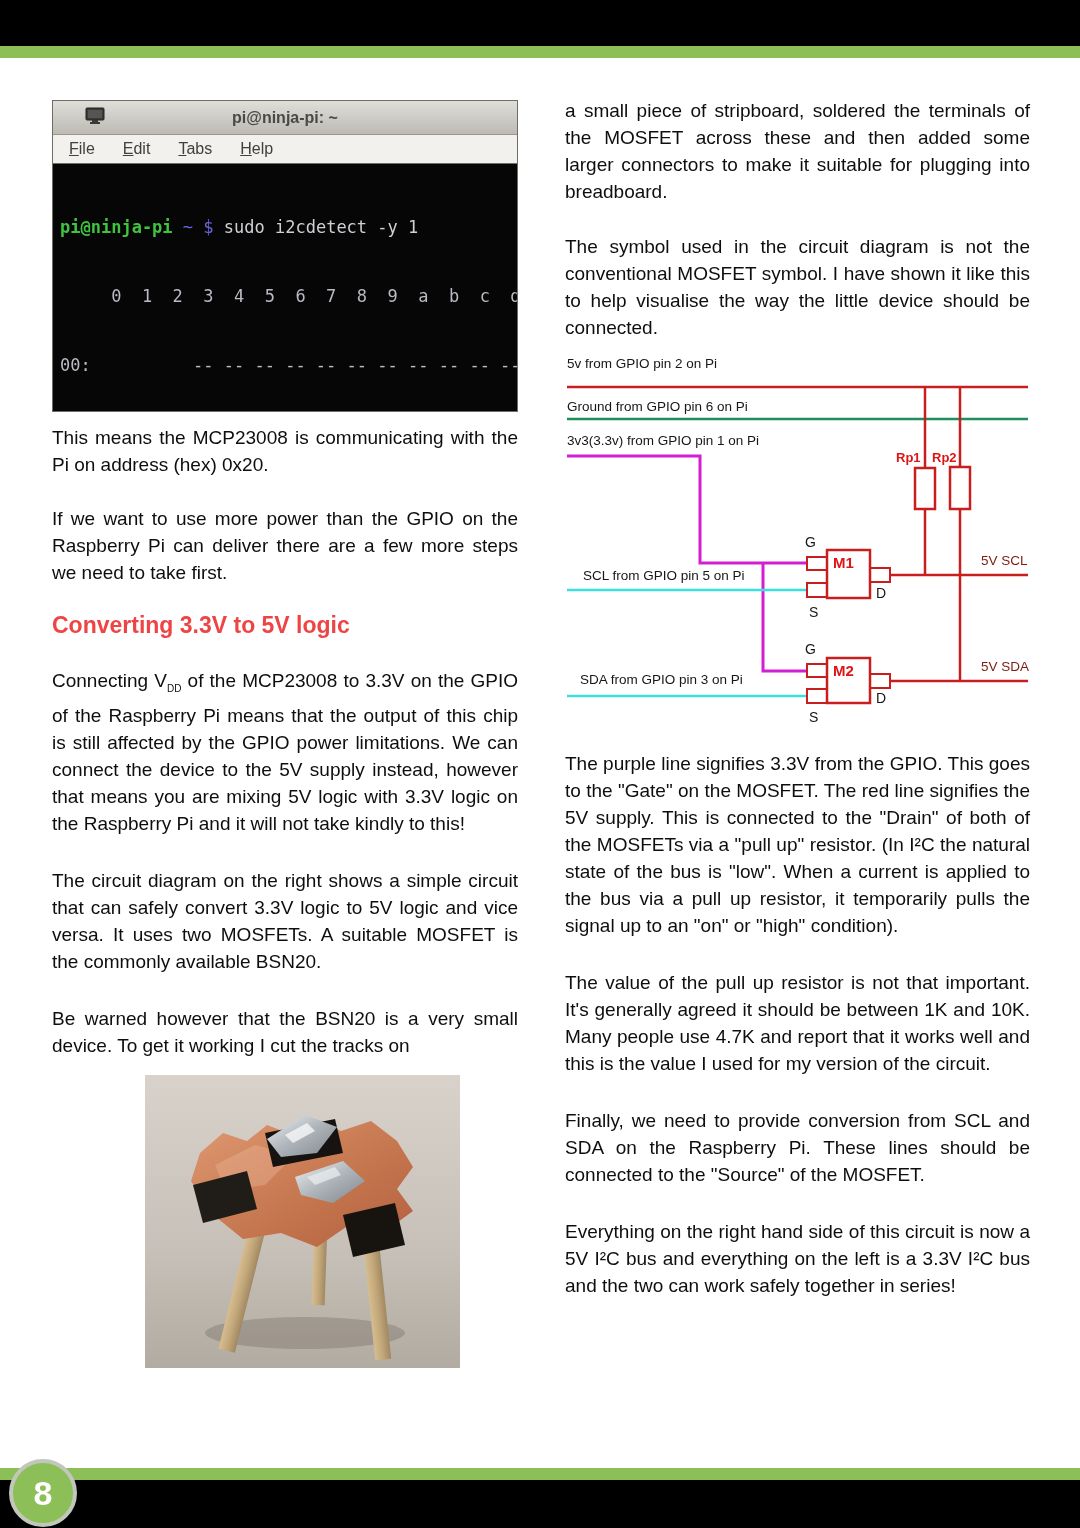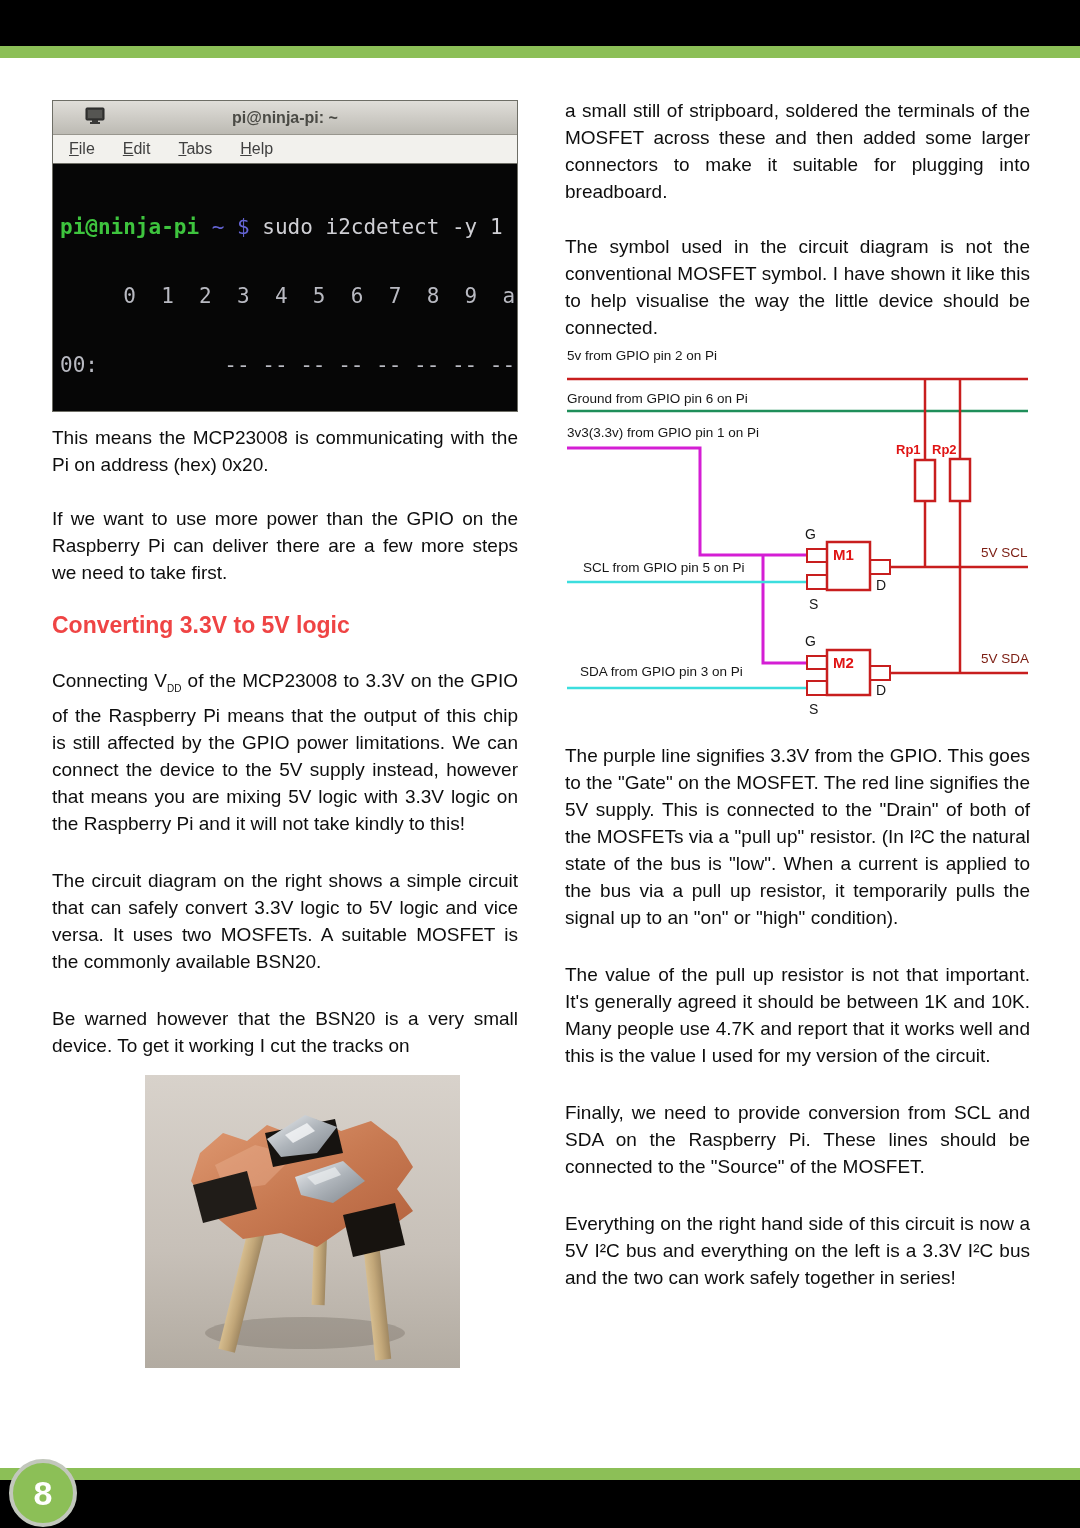--- a/index.html
+++ b/index.html
@@ -30,27 +30,27 @@
   .term{width:464px;border:1px solid #6e6e66;background:#060606;}
   .term-title{height:33px;background:linear-gradient(#e0ded9,#bcbab3);position:relative;
     display:flex;align-items:center;border-bottom:1px solid #98968e;padding-left:24px;}
   .term-title .ttext{position:absolute;left:0;right:0;text-align:center;
     font-size:16px;font-weight:bold;color:#4a4a45;}
   .ticon{margin-left:8px;z-index:2;}
   .term-menu{height:28px;background:#f2f1ed;display:flex;align-items:center;gap:28px;
     padding-left:16px;font-size:16px;color:#404040;border-bottom:1px solid #6e6e66;}
   .term-menu .u{text-decoration:underline;}
   .term-screen{height:241px;padding:6px 0 0 7px;overflow:hidden;white-space:pre;
-    font-family:"DejaVu Sans Mono",monospace;font-size:21px;line-height:23px;color:#b9bac2;}
+    font-family:"DejaVu Sans Mono",monospace;font-size:17px;line-height:23px;color:#b9bac2;}
   .term-screen .green{color:#3ec43e;font-weight:bold;}
   .term-screen .blue{color:#6565d6;}
   .term-screen .cmd{color:#cfcfd4;}
 
   .photo-wrap{margin:16px 0 0 93px;width:315px;height:293px;}
-  .diagram-wrap{margin-top:2px;}
+  .diagram-wrap{margin-top:10px;}
 
   svg text{font-family:"Liberation Sans",sans-serif;}
 </style>
 </head>
 <body>
 
 <div class="band-top"></div>
 <div class="stripe-top"></div>
 
 <div class="col-left">
@@ -131,21 +131,21 @@
       <polygon fill="#17130f" points="198,140 250,128 260,170 208,182"></polygon>
       <polygon fill="url(#soG)" points="122,64 160,40 192,52 172,78 136,82"></polygon>
       <polygon fill="url(#soG)" points="150,102 198,86 220,106 188,128 156,120"></polygon>
       <polygon fill="#f6f8f9" opacity="0.8" points="140,60 162,48 170,56 148,68"></polygon>
       <polygon fill="#eceff1" opacity="0.7" points="162,102 190,92 196,100 170,110"></polygon>
     </svg>
   </div>
 </div>
 
 <div class="col-right">
-  <p class="p">a small still of stripboard, soldered the terminals of the MOSFET across these and then added some larger connectors to make it suitable for plugging into breadboard.</p>
+  <p class="p">a small piece of stripboard, soldered the terminals of the MOSFET across these and then added some larger connectors to make it suitable for plugging into breadboard.</p>
   <p class="p" style="margin-top:28px">The symbol used in the circuit diagram is not the conventional MOSFET symbol. I have shown it like this to help visualise the way the little device should be connected.</p>
 
   <div class="diagram-wrap">
     <svg width="465" height="392" viewBox="0 0 465 392">
 
       <text x="2" y="17" font-size="13.5" fill="#171717">5v from GPIO pin 2 on Pi</text>
       <line x1="2" y1="36" x2="463" y2="36" stroke="#c81e1e" stroke-width="2.5"></line>
       <text x="2" y="60" font-size="13.5" fill="#171717">Ground from GPIO pin 6 on Pi</text>
       <line x1="2" y1="68" x2="463" y2="68" stroke="#1f8e5a" stroke-width="2.5"></line>
       <text x="2" y="94" font-size="13.5" fill="#171717">3v3(3.3v) from GPIO pin 1 on Pi</text>

